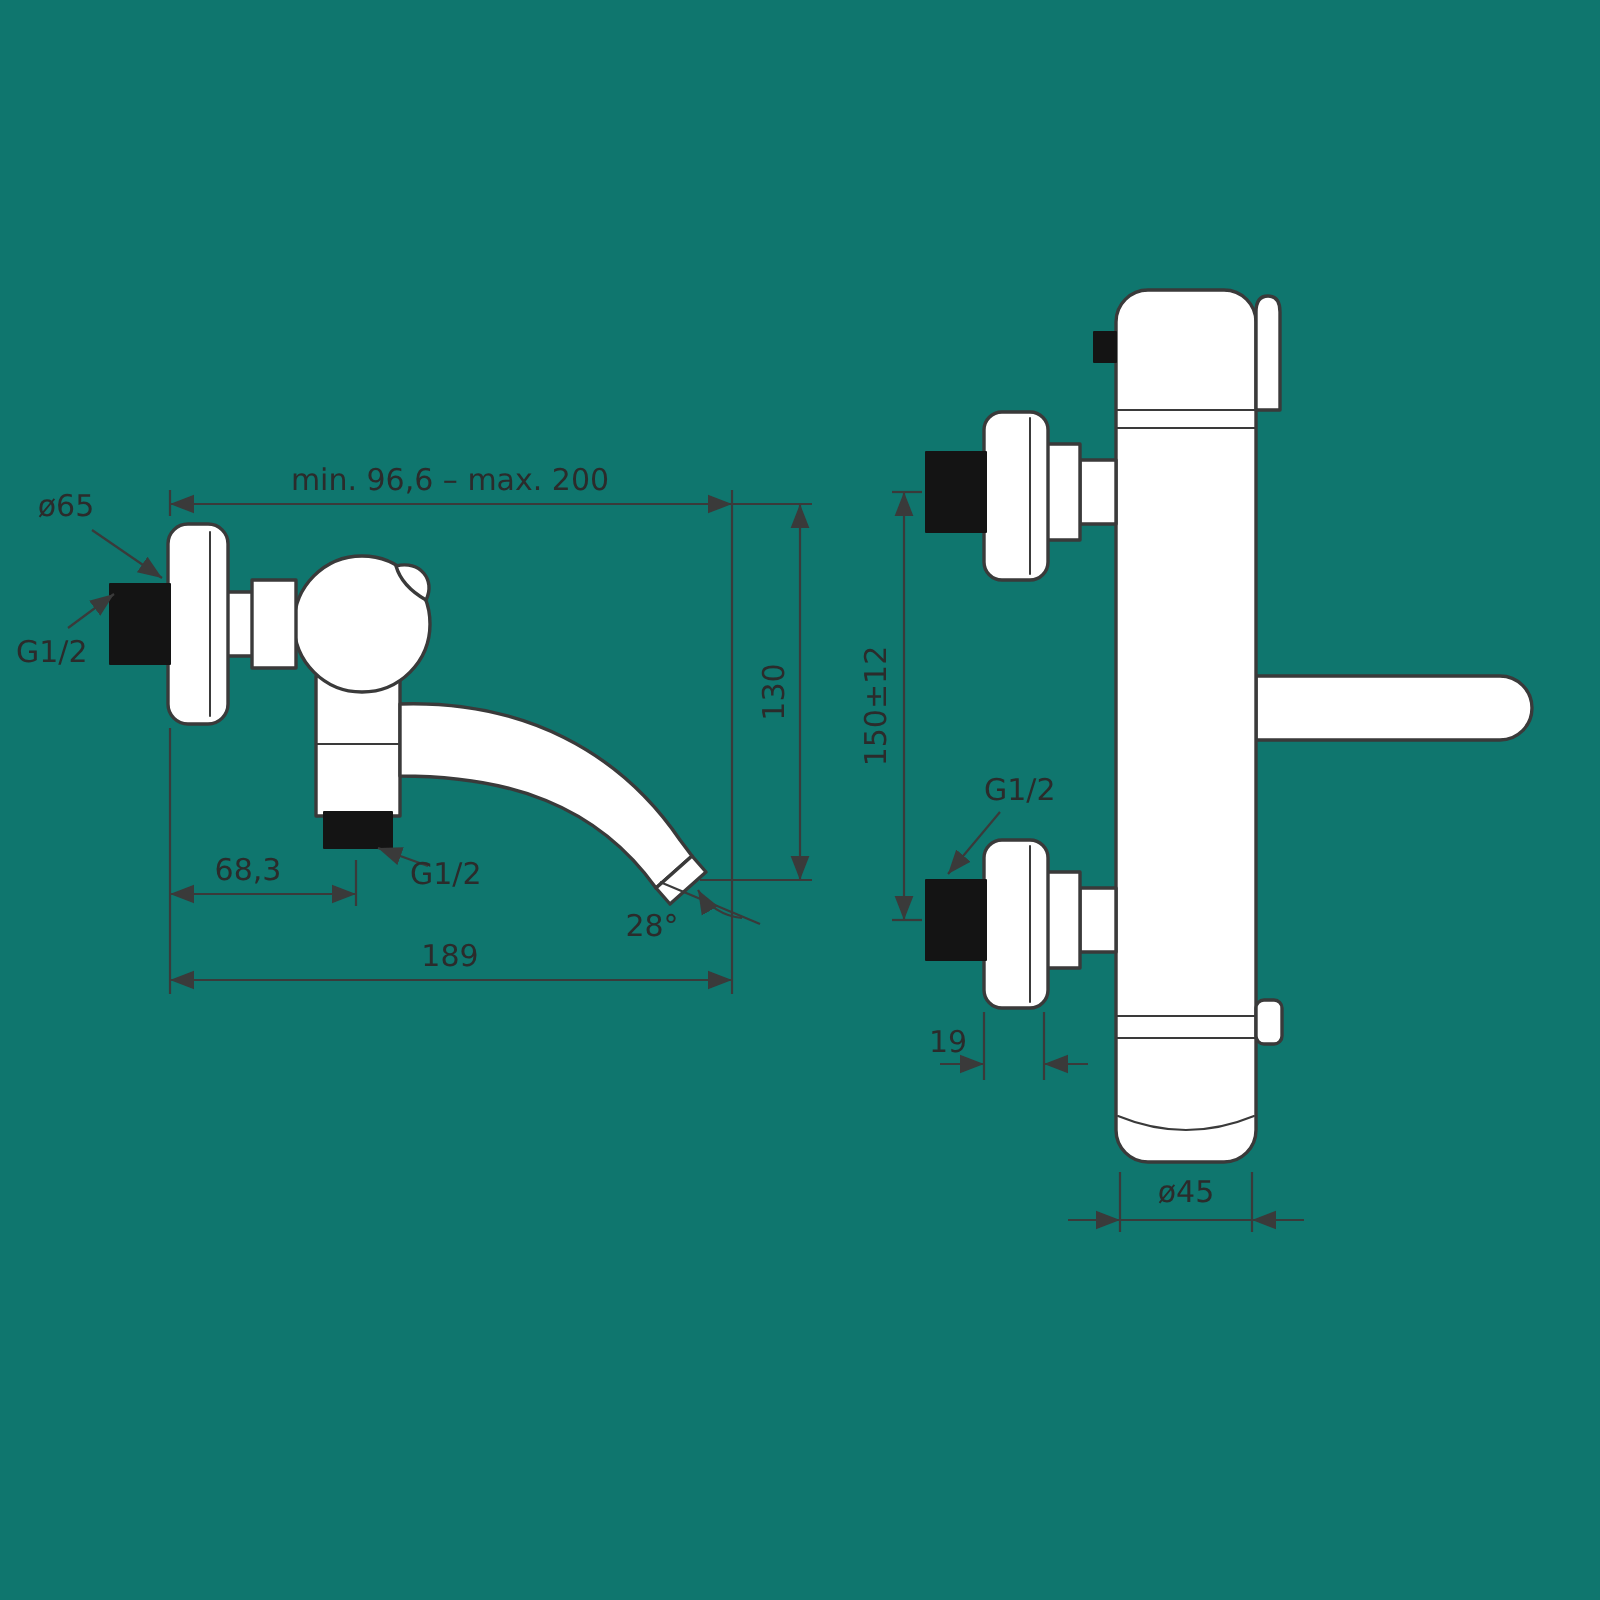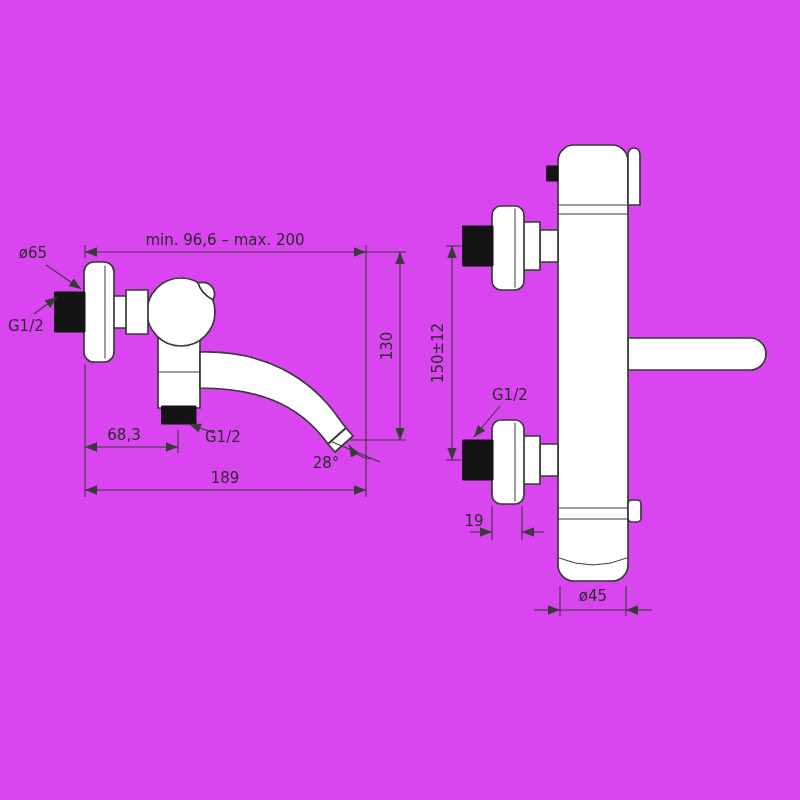--- a/index.html
+++ b/index.html
@@ -1,16 +1,16 @@
 <!DOCTYPE html>
 <html><head>
 <meta charset="utf-8">
 <style>
   html, body { margin: 0; padding: 0; background: #ffffff; }
-  .page { position: relative; width: 800px; height: 800px; background: #d946ef; overflow: hidden; }
+  .page { position: relative; width: 800px; height: 800px; background: #0f766e; overflow: hidden; }
   svg { display: block; }
   .shape { fill: #ffffff; stroke: #3a3a3a; stroke-width: 1.7; stroke-linejoin: round; stroke-linecap: round; }
   .blk   { fill: #141414; stroke: #141414; stroke-width: 1; }
   .dim   { fill: none; stroke: #3a3a3a; stroke-width: 1.1; stroke-linecap: butt; }
   .thin  { stroke-width: 1; }
   text   { font-family: "DejaVu Sans", "Liberation Sans", sans-serif; font-size: 15px; fill: #2b2b2b; stroke: none; }
 </style>
 </head>
 <body>
 

